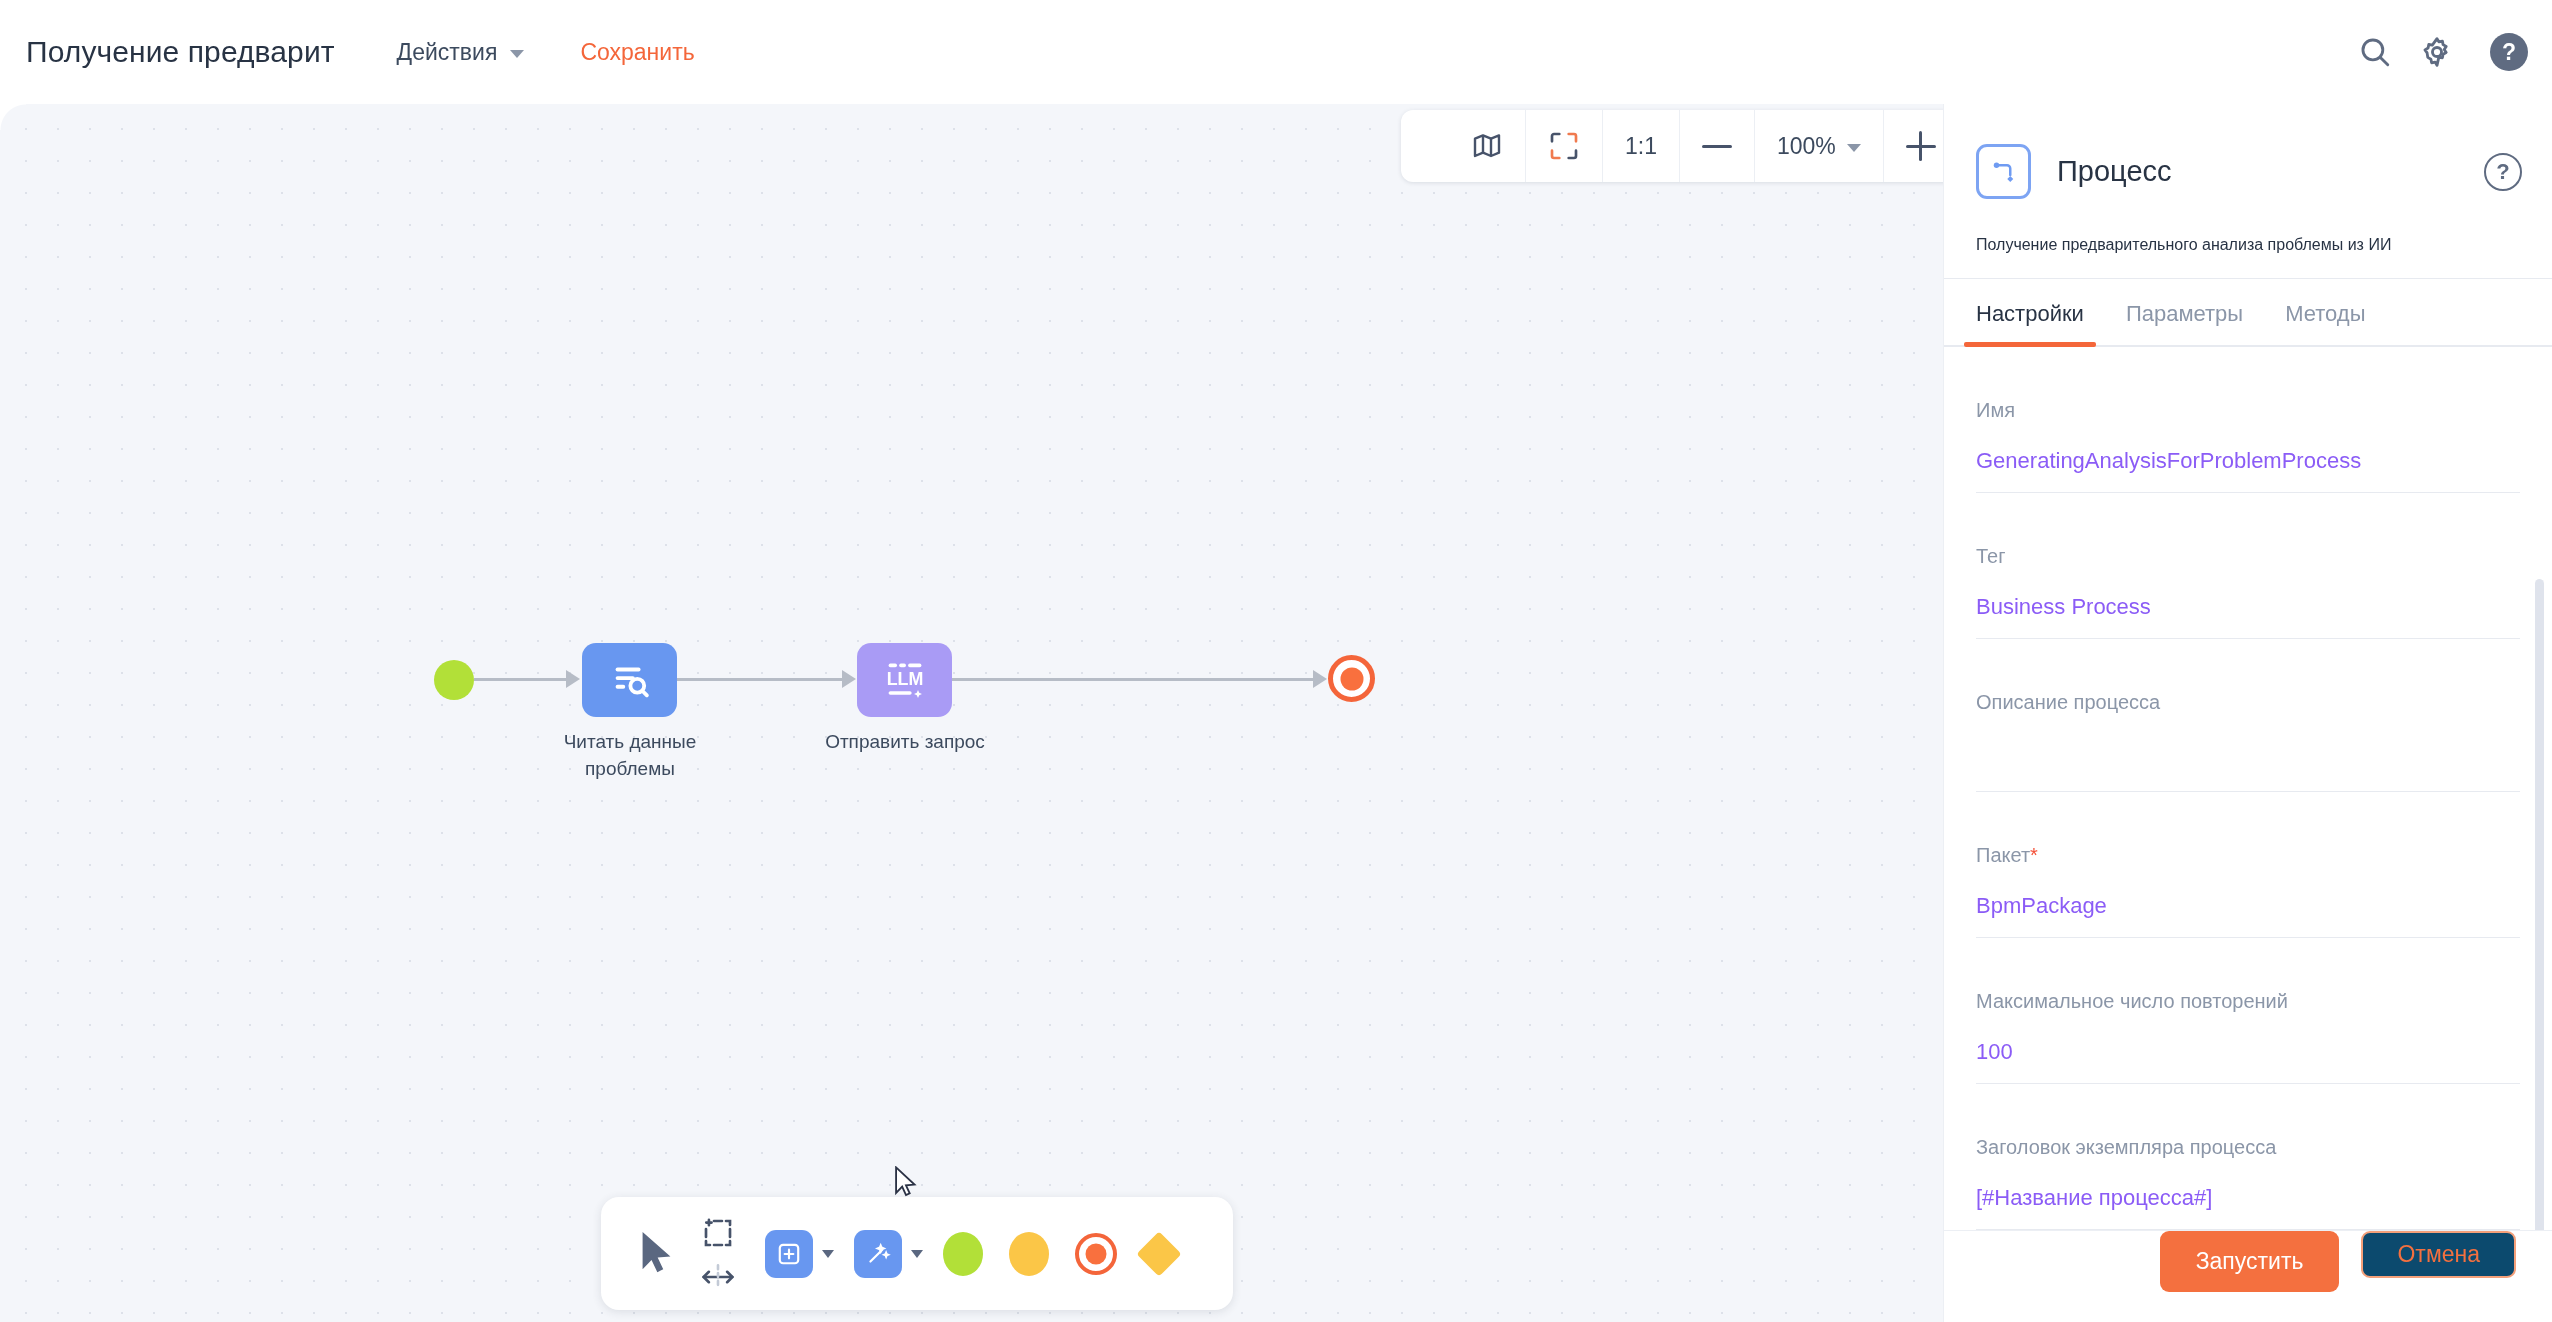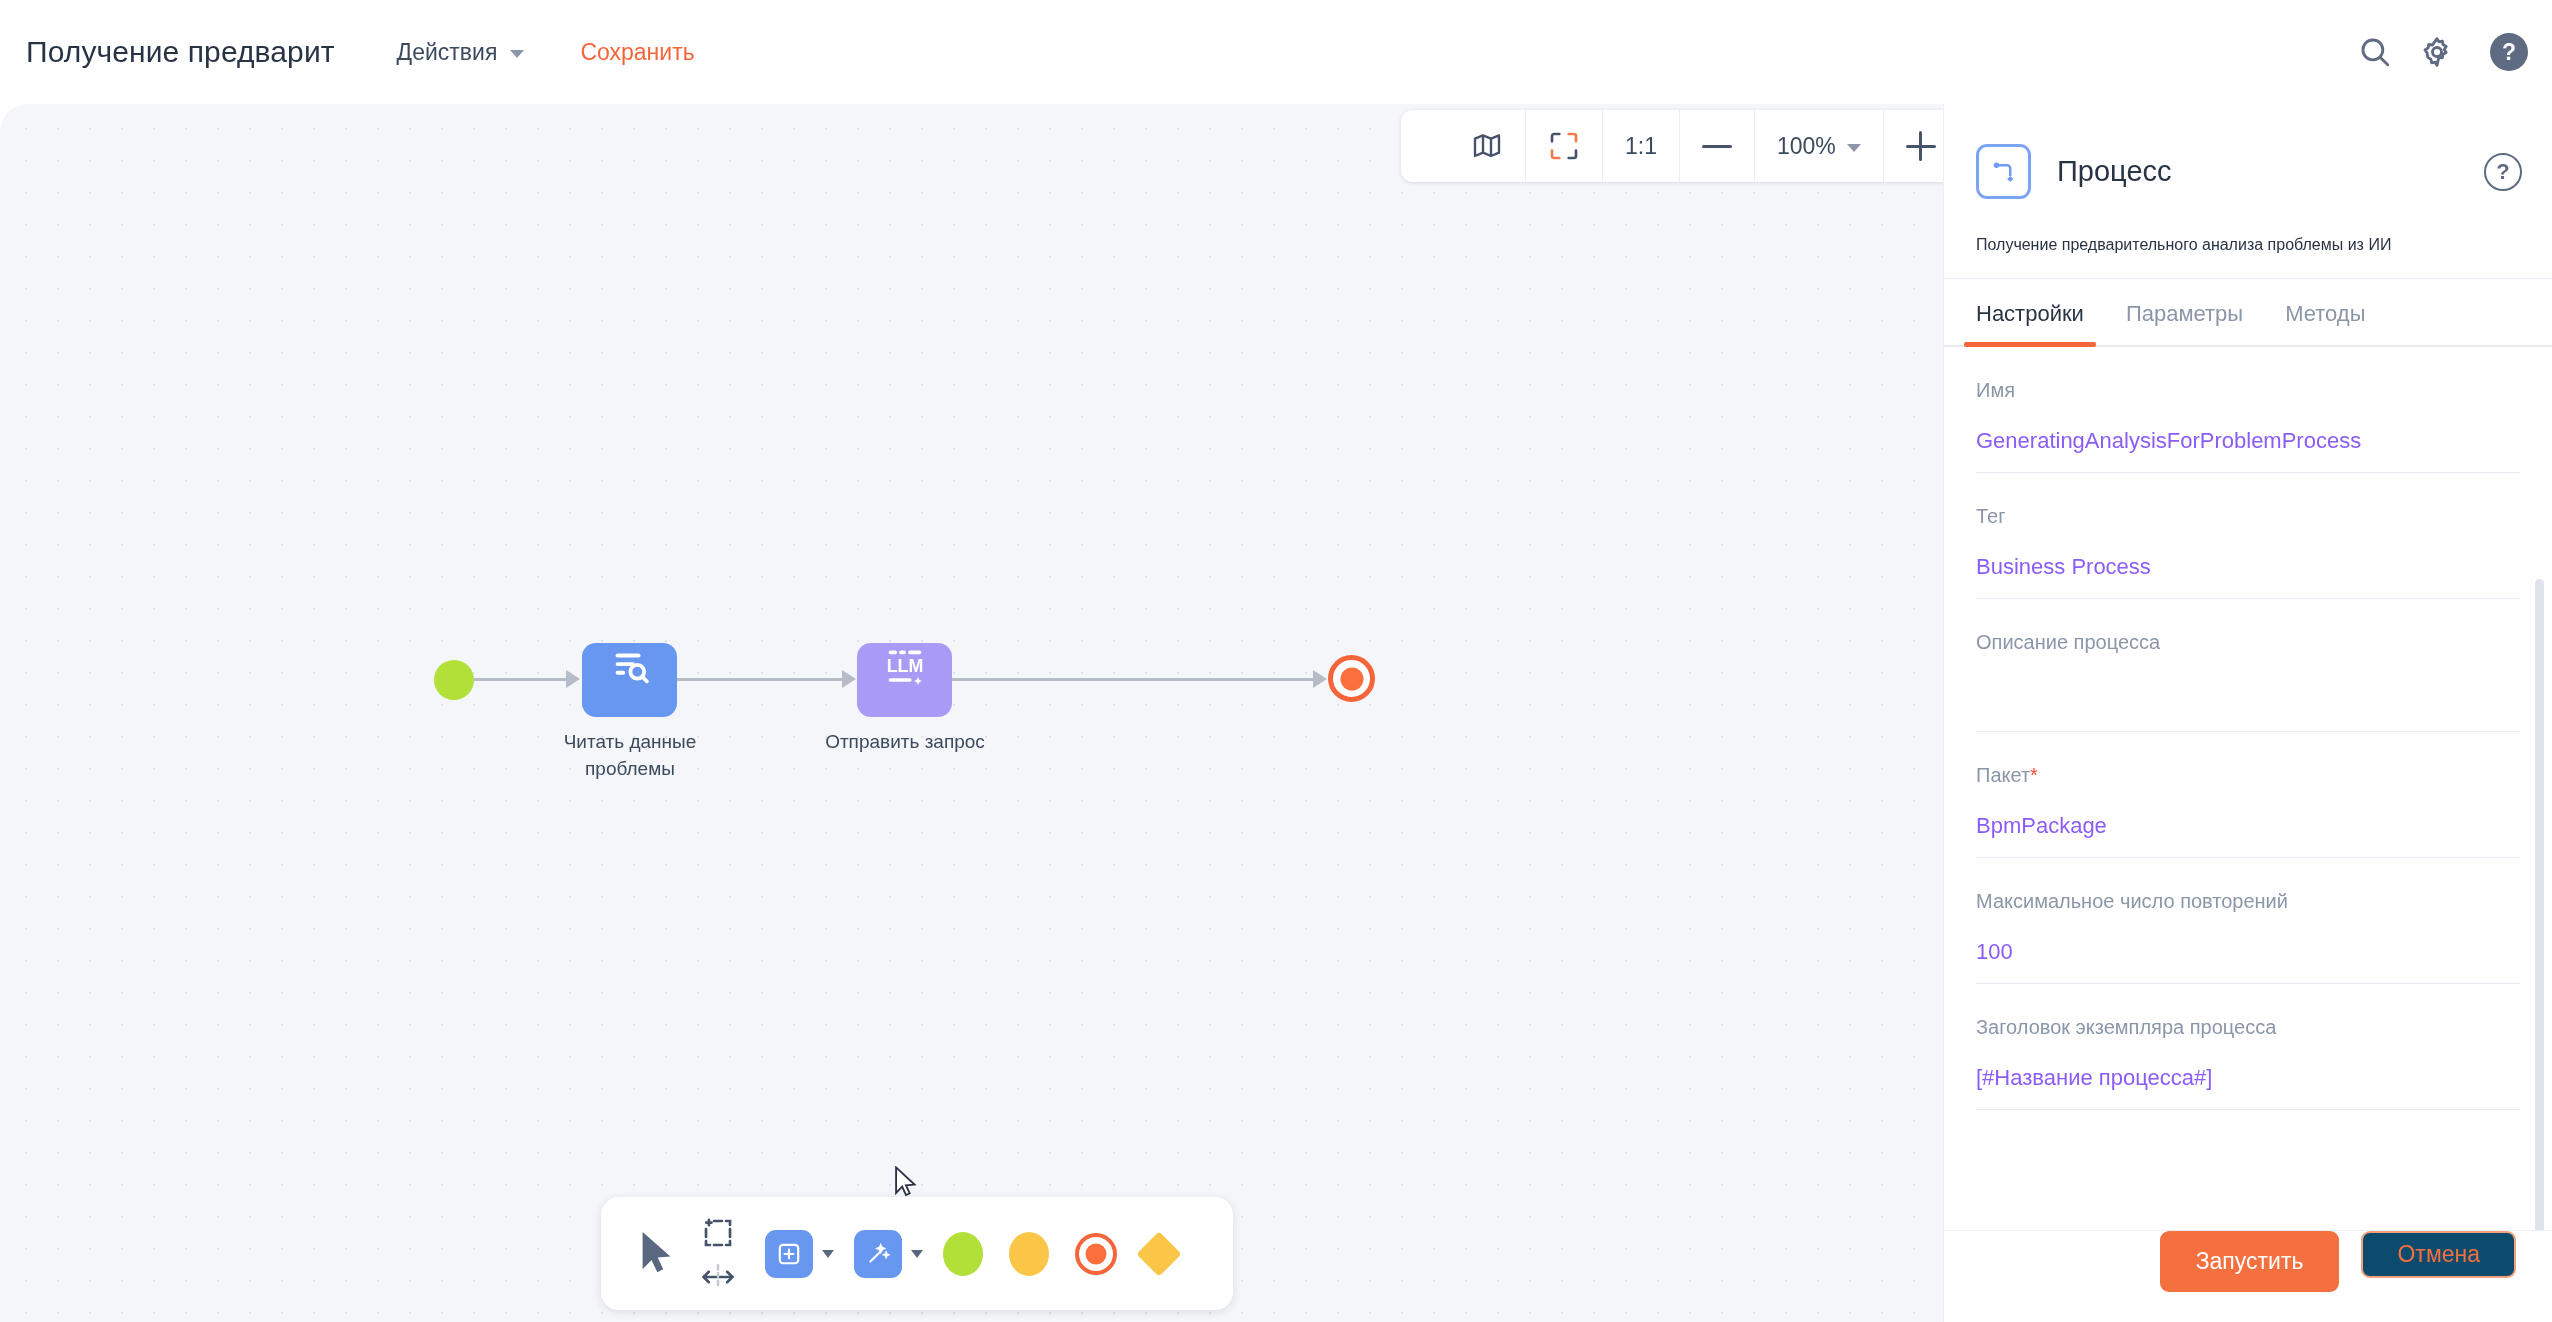--- a/index.html
+++ b/index.html
@@ -100,21 +100,21 @@
     border-radius: 50%; background: #ffffff; border: 5px solid #f4653a;
     cursor: pointer;
   }
   .end-event::after {
     content: ""; position: absolute; left: 50%; top: 50%;
     transform: translate(-50%,-50%); width: 23px; height: 23px;
     border-radius: 50%; background: #f9703e;
   }
   .task-node {
     position: absolute; width: 95px; height: 74px; border-radius: 14px;
-    display: flex; justify-content: center;
+    display: flex; align-items: center; justify-content: center;
     cursor: pointer;
   }
   .task-read { left: 582px; top: 539px; background: #6897f0; }
   .task-llm  { left: 857px; top: 539px; background: #a99bf5; }
   .flow-line {
     position: absolute; height: 3px; background: #b6bcc6;
   }
   .flow-arrow {
     position: absolute; width: 0; height: 0;
     border-top: 9px solid transparent; border-bottom: 9px solid transparent;
@@ -197,21 +197,21 @@
   }
   .tab.active { color: #283344; }
   .tab.active::after {
     content: ""; position: absolute; left: -12px; right: -12px; bottom: -2px;
     height: 5px; background: #f4663a; border-radius: 2px;
   }
   .tab + .tab { margin-left: 42px; }
   .panel-body {
     flex: 1; overflow: hidden; padding: 0 32px; position: relative;
   }
-  .field { padding-top: 32px; }
+  .field { padding-top: 52px; }
   .field-label { font-size: 20px; color: #8b96a8; margin-bottom: 26px; }
   .req { color: #f4523a; }
   .field-value {
     font-size: 22px; color: #8b5cf6; padding-bottom: 18px;
     border-bottom: 1px solid #e7eaf0; min-height: 30px; cursor: text;
   }
   .field-value.empty { min-height: 52px; }
   .panel-scrollbar {
     position: absolute; right: 8px; top: 232px; width: 9px; height: 880px;
     background: #dfe3ec; border-radius: 5px; cursor: pointer;

